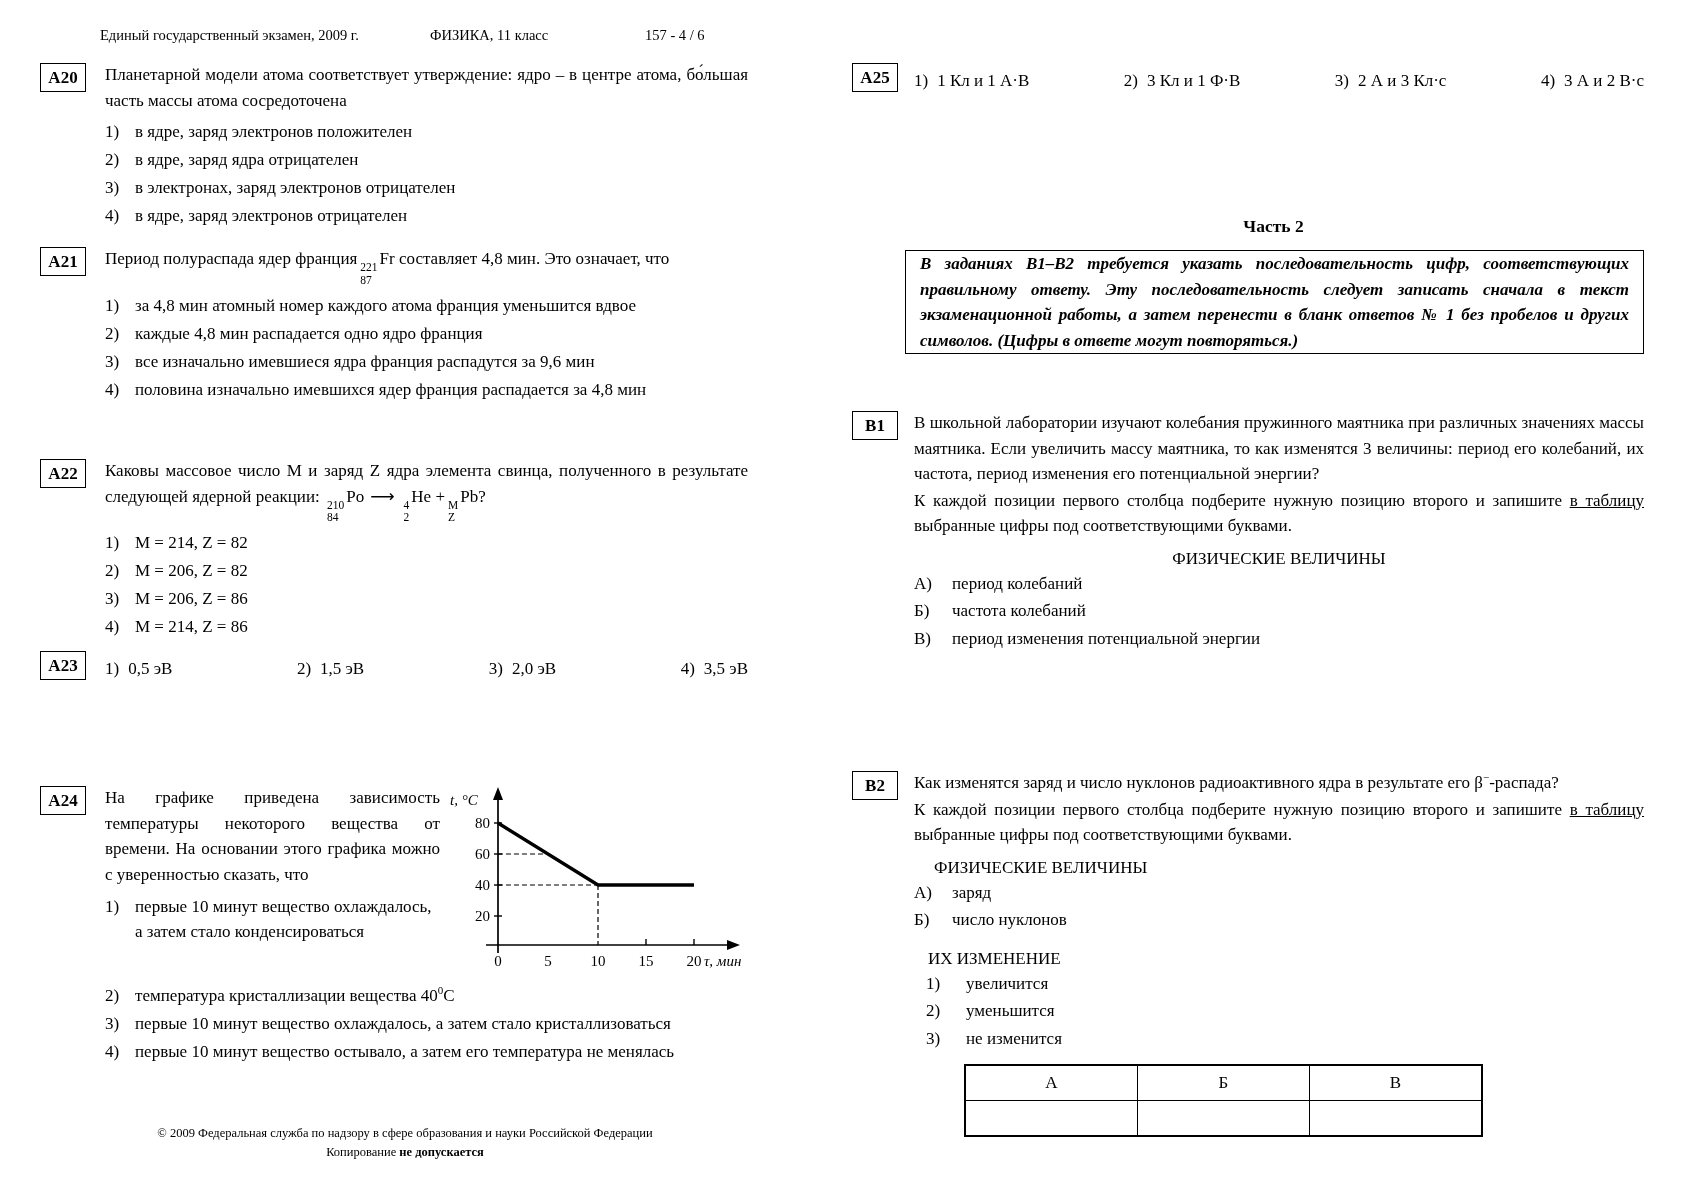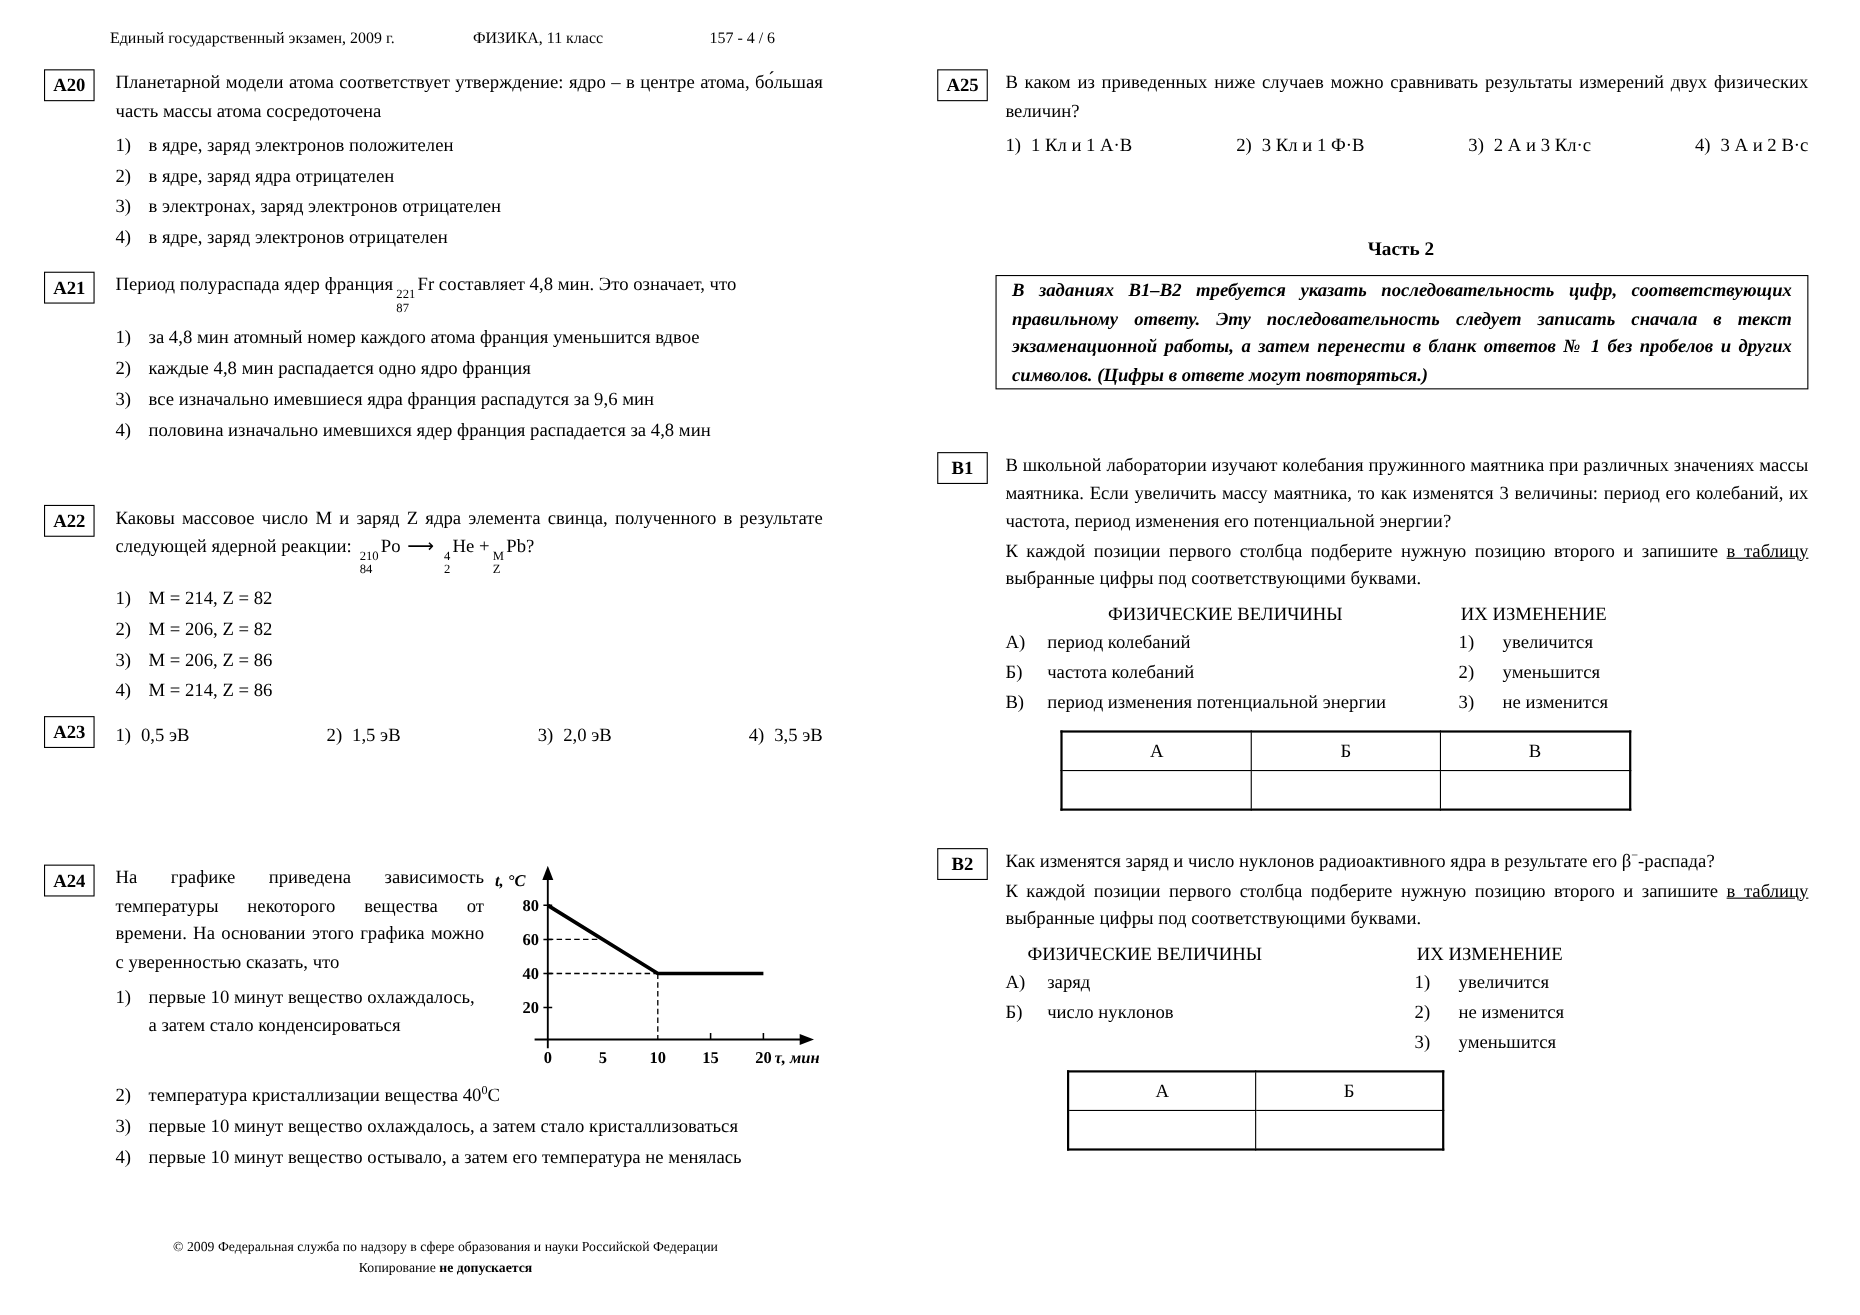--- a/index.html
+++ b/index.html
@@ -24,37 +24,37 @@
   .iopt .onum2{margin-right:9px;}
   .nuc{display:inline-flex;flex-direction:column;align-items:flex-start;font-size:11.5px;
        line-height:1.12;vertical-align:-7px;margin:0 2px 0 3px;}
   .arrow{font-family:"DejaVu Sans", sans-serif;margin:0 6px;}
   .sup{font-size:11px;vertical-align:super;line-height:0;}
   .u{text-decoration:underline;}
   .b{font-weight:bold;}
   .part2title{position:absolute;font-weight:bold;text-align:center;font-size:17.5px;}
   .instrbox{position:absolute;border:1.6px solid #000;padding:0 14px;font-weight:bold;
             font-style:italic;text-align:justify;line-height:1.5;}
-  .match{display:flex;margin-top:10px;}
+  .match{display:flex;margin-top:10px;flex-direction:column;}
   .mleft{flex:0 0 400px;}
   .b2m .mleft{flex:0 0 360px;}
   .mright{flex:1;padding-left:12px;}
   .mtitle{text-align:center;margin-bottom:3px;}
   .mtitle.tl{text-align:left;padding-left:20px;}
   .mtitle.tll{text-align:left;padding-left:2px;}
   .mitem{display:flex;margin-top:3px;line-height:1.45;}
   .mletter{flex:0 0 38px;}
   .mright .mletter{flex:0 0 40px;}
   .anstable{border-collapse:collapse;margin-top:13px;border:2px solid #000;}
   .anstable td{border:1.2px solid #000;text-align:center;height:34px;padding:0;}
   .t3 td{width:171px;}
   .t2 td{width:169px;}
   .a24row{display:flex;}
   .a24text{flex:0 0 335px;}
-  .a24graph{flex:1;display:flex;justify-content:center;font-weight:bold;}
+  .a24graph{flex:1;display:flex;justify-content:center;}
   .a24text .opt{margin-top:8px;}
   .footer{position:absolute;left:60px;top:1124px;width:690px;text-align:center;
           font-size:12.5px;line-height:1.55;}
   svg text{font-family:"Liberation Serif", serif;font-size:15px;fill:#000;}
   svg .axlabel{font-style:italic;}
 </style>
 </head>
 <body>
 
 <div class="page">
@@ -216,21 +216,20 @@
             <span class="onum">4)</span>
             <span class="otext">первые 10 минут вещество остывало, а затем его температура не менялась</span>
           </div>
       </div>
     </div>
   </div>
 
   <div class="q rq" style="top:62px">
     <div class="qbox">А25</div>
     <div class="qc">
-      <p class="qt">В каком из приведенных ниже случаев можно сравнивать результаты измерений двух физических величин?</p>
       <div class="iopts">
         <span class="iopt"><span class="onum2">1)</span><span>1 Кл и 1 А·В</span></span>
         <span class="iopt"><span class="onum2">2)</span><span>3 Кл и 1 Ф·В</span></span>
         <span class="iopt"><span class="onum2">3)</span><span>2 А и 3 Кл·с</span></span>
         <span class="iopt"><span class="onum2">4)</span><span>3 А и 2 В·с</span></span>
       </div>
     </div>
   </div>
 
   <div class="part2title" style="left:905px;top:216px;width:737px">Часть 2</div>

